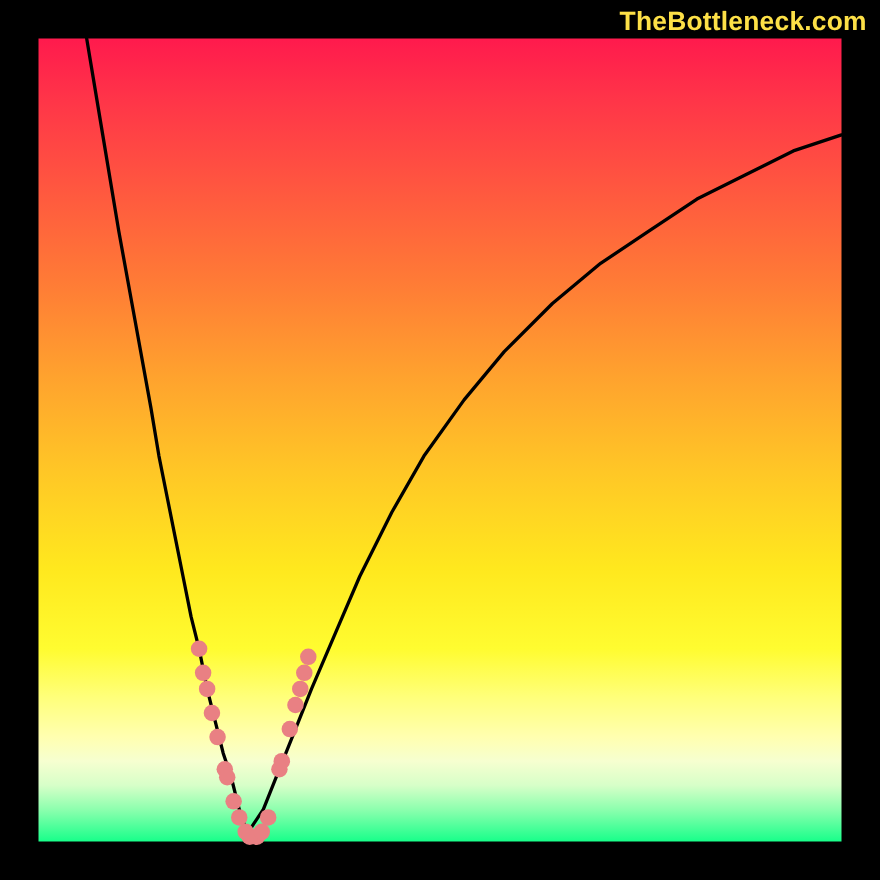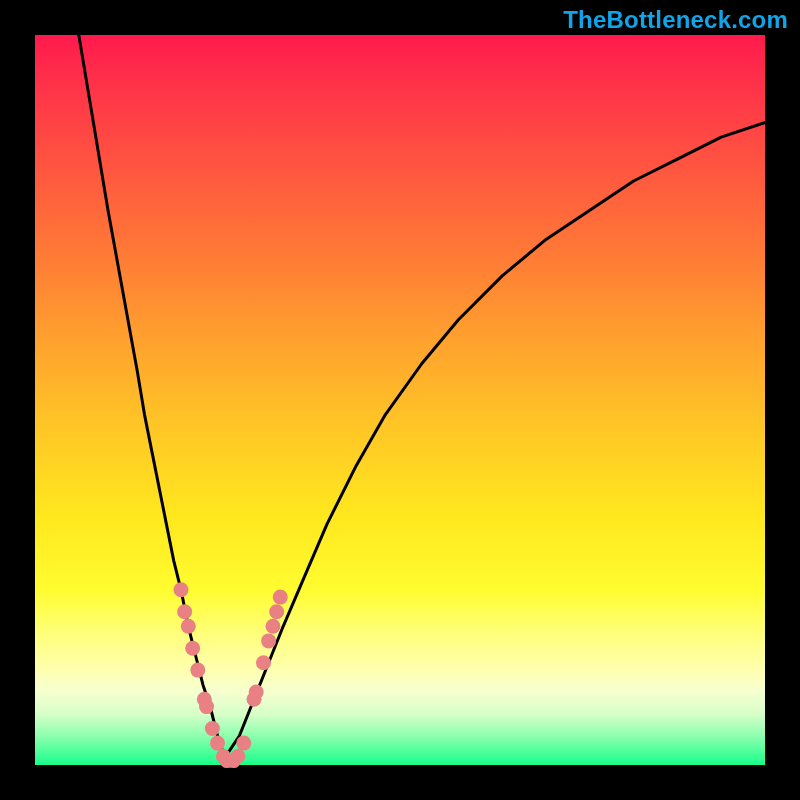--- a/index.html
+++ b/index.html
@@ -38,21 +38,21 @@
       #ffffb0 87%,
       #f6ffd0 90%,
       #d7ffc8 93%,
       #8dffae 96%,
       #18ff8a 100%);
   }
   .watermark {
     position: absolute;
     top: 6px;
     right: 12px;
-    color: #0ea5e9;
+    color: #fde047;
     font-size: 24px;
     font-weight: 600;
     letter-spacing: 0.2px;
     user-select: none;
   }
   svg.curve {
     position: absolute;
     left: 0;
     top: 0;
     width: 730px;

